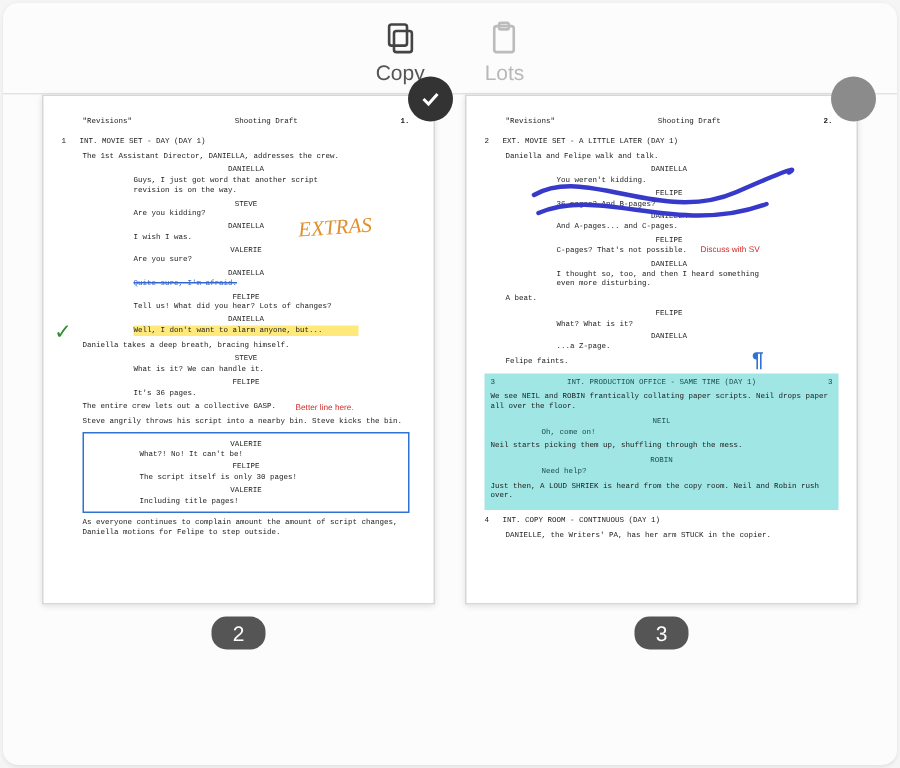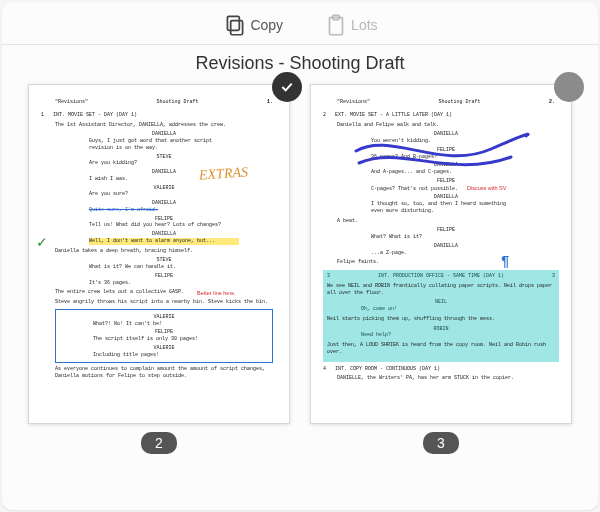--- a/index.html
+++ b/index.html
@@ -24,20 +24,21 @@
   }
   .toolbar {
     display: flex;
     justify-content: center;
     gap: 40px;
     padding: 10px 0 6px;
     border-bottom: 1px solid #e3e3e3;
   }
   .tbtn {
     display: flex;
+    flex-direction: column;
     align-items: center;
     gap: 2px;
     font-size: 14px;
     color: #555;
     cursor: pointer;
   }
   .tbtn.disabled { color: #b8b8b8; cursor: default; }
   .tbtn .icon svg { width: 26px; height: 26px; display: block; }
   .titlebar {
     text-align: center;
@@ -157,21 +158,20 @@
       <span class="icon">
         <svg viewBox="0 0 24 24" fill="none" stroke="#bcbcbc" stroke-width="1.6">
           <rect x="6" y="5" width="12" height="16" rx="1.5"></rect>
           <rect x="9" y="3" width="6" height="4" rx="1"></rect>
         </svg>
       </span>
       <span>Lots</span>
     </div>
   </div>
 
-  <div class="titlebar">Revisions - Shooting Draft</div>
 
   <div class="thumbs">
 
     <div class="thumb">
       <div class="page">
         <div class="hdr">
           <span>"Revisions"</span>
           <span>Shooting Draft</span>
           <span class="pn">1.</span>
         </div>

